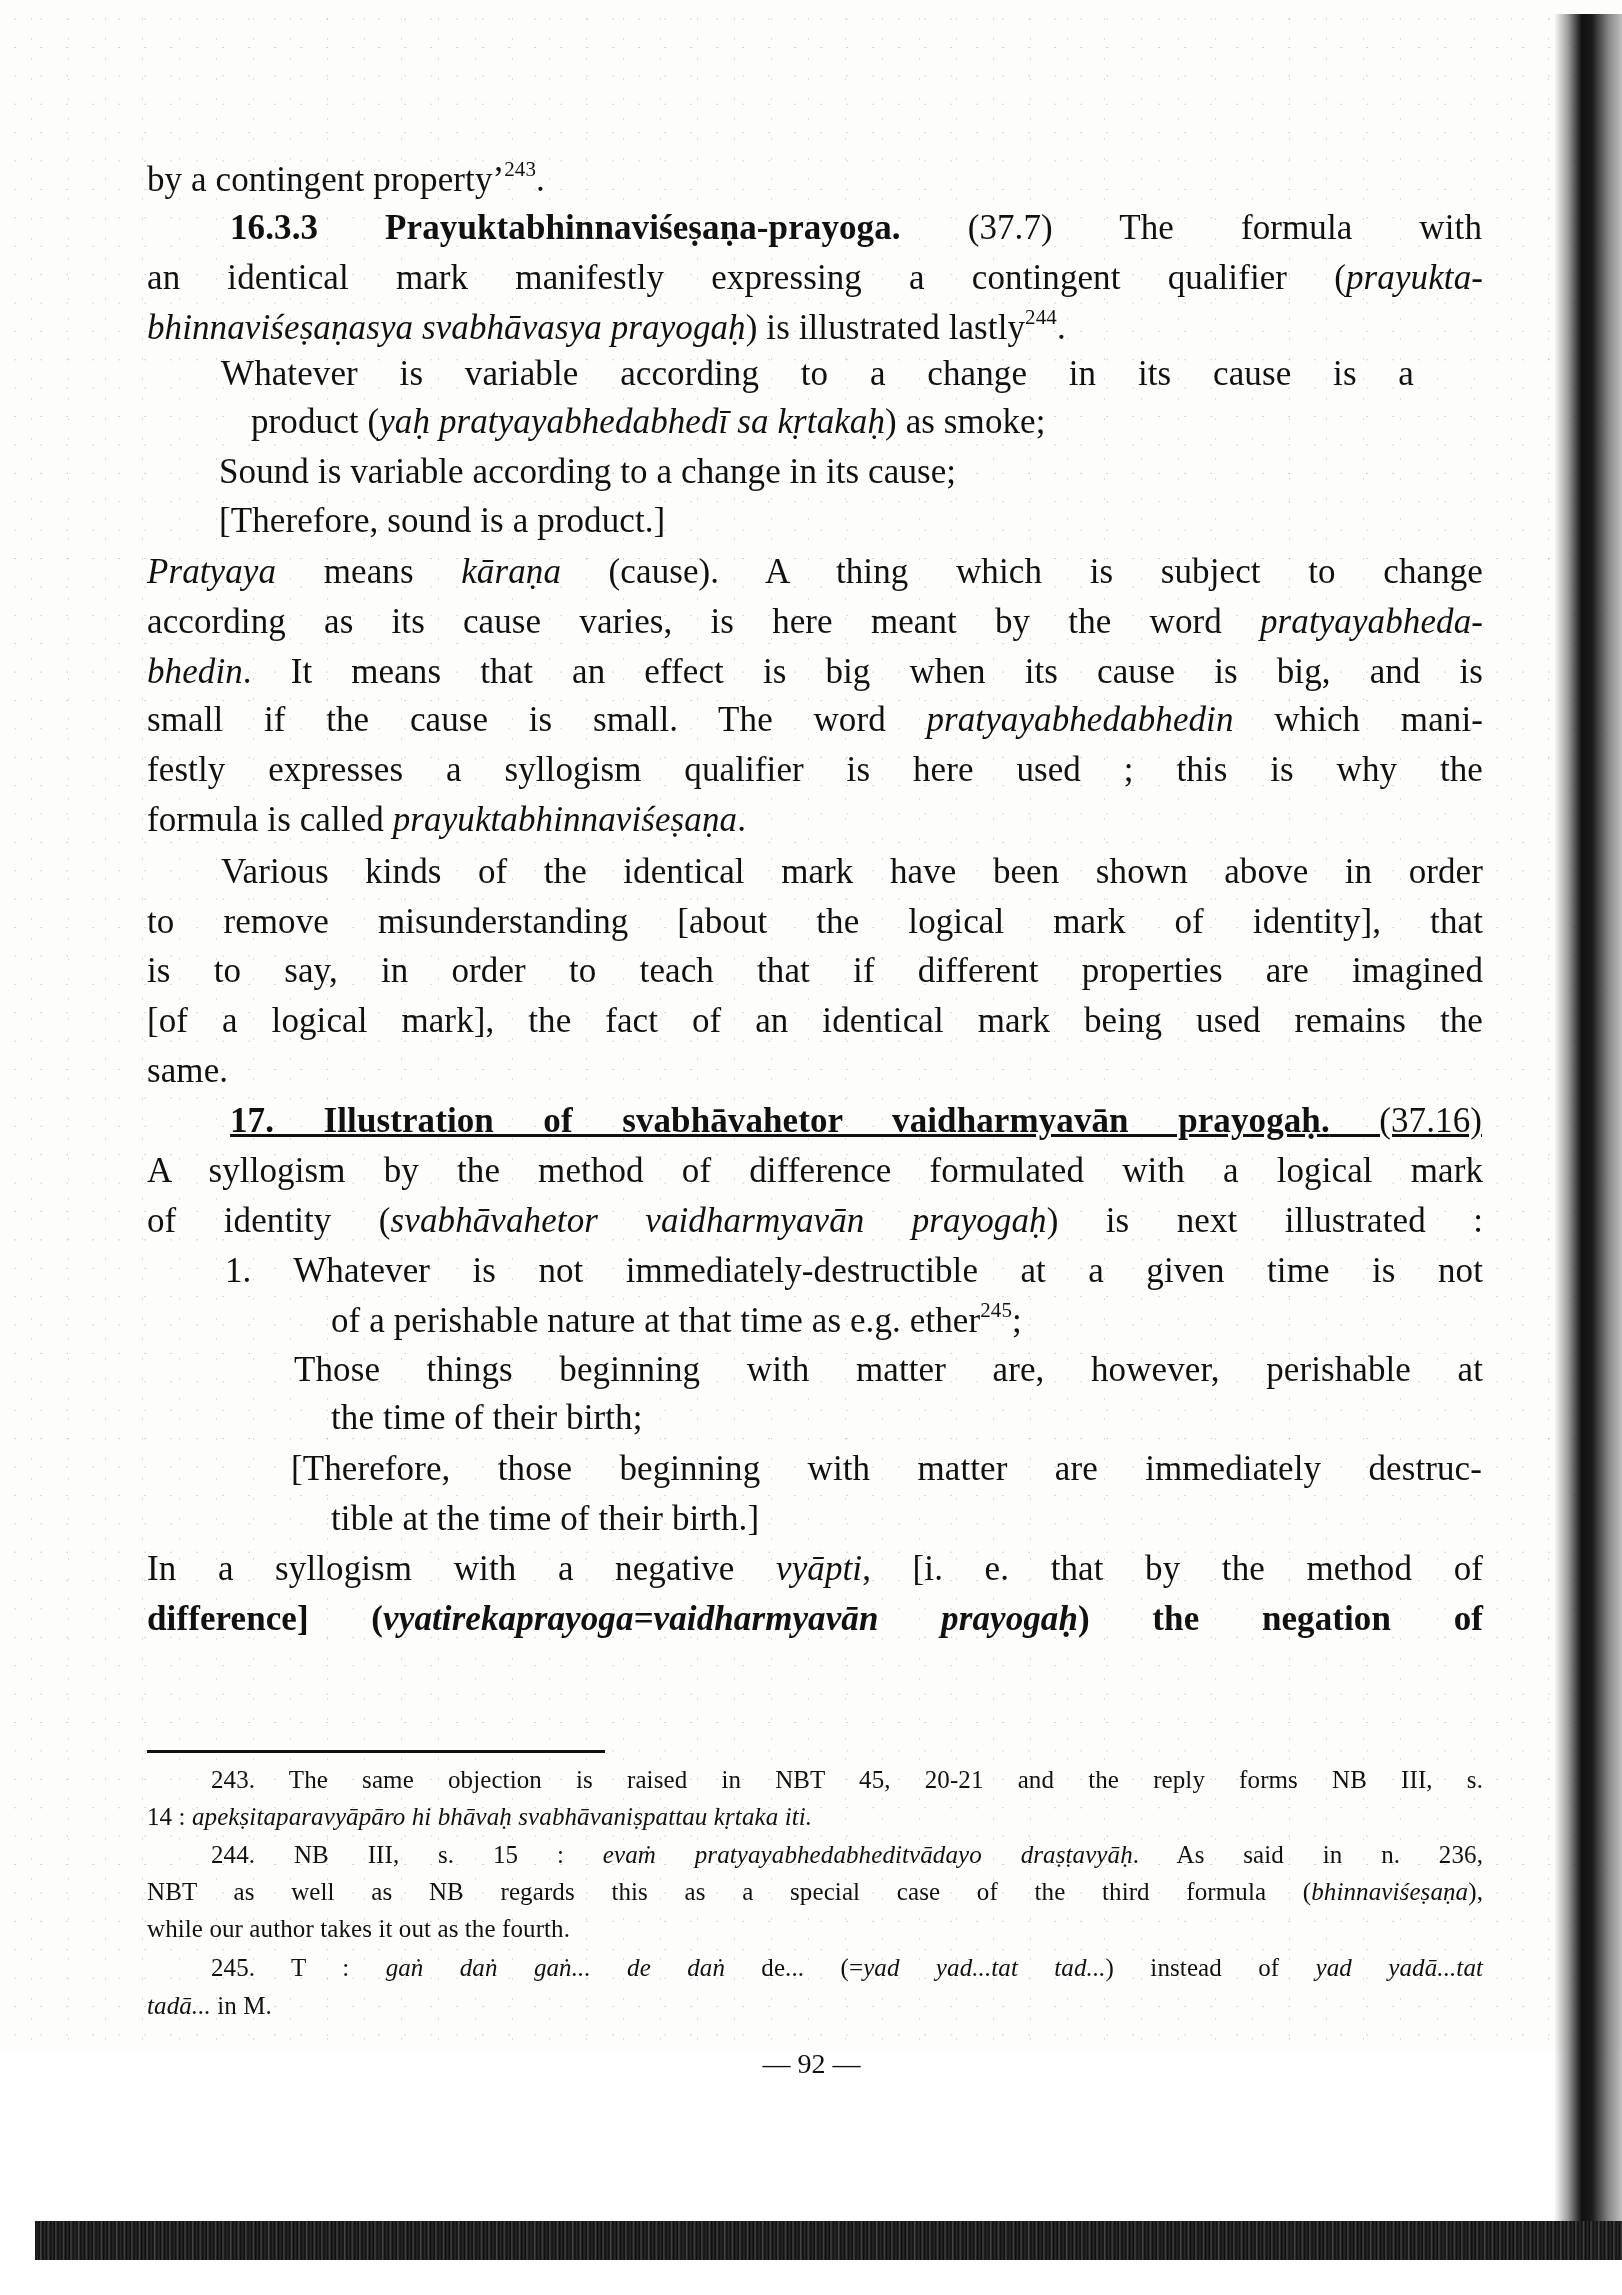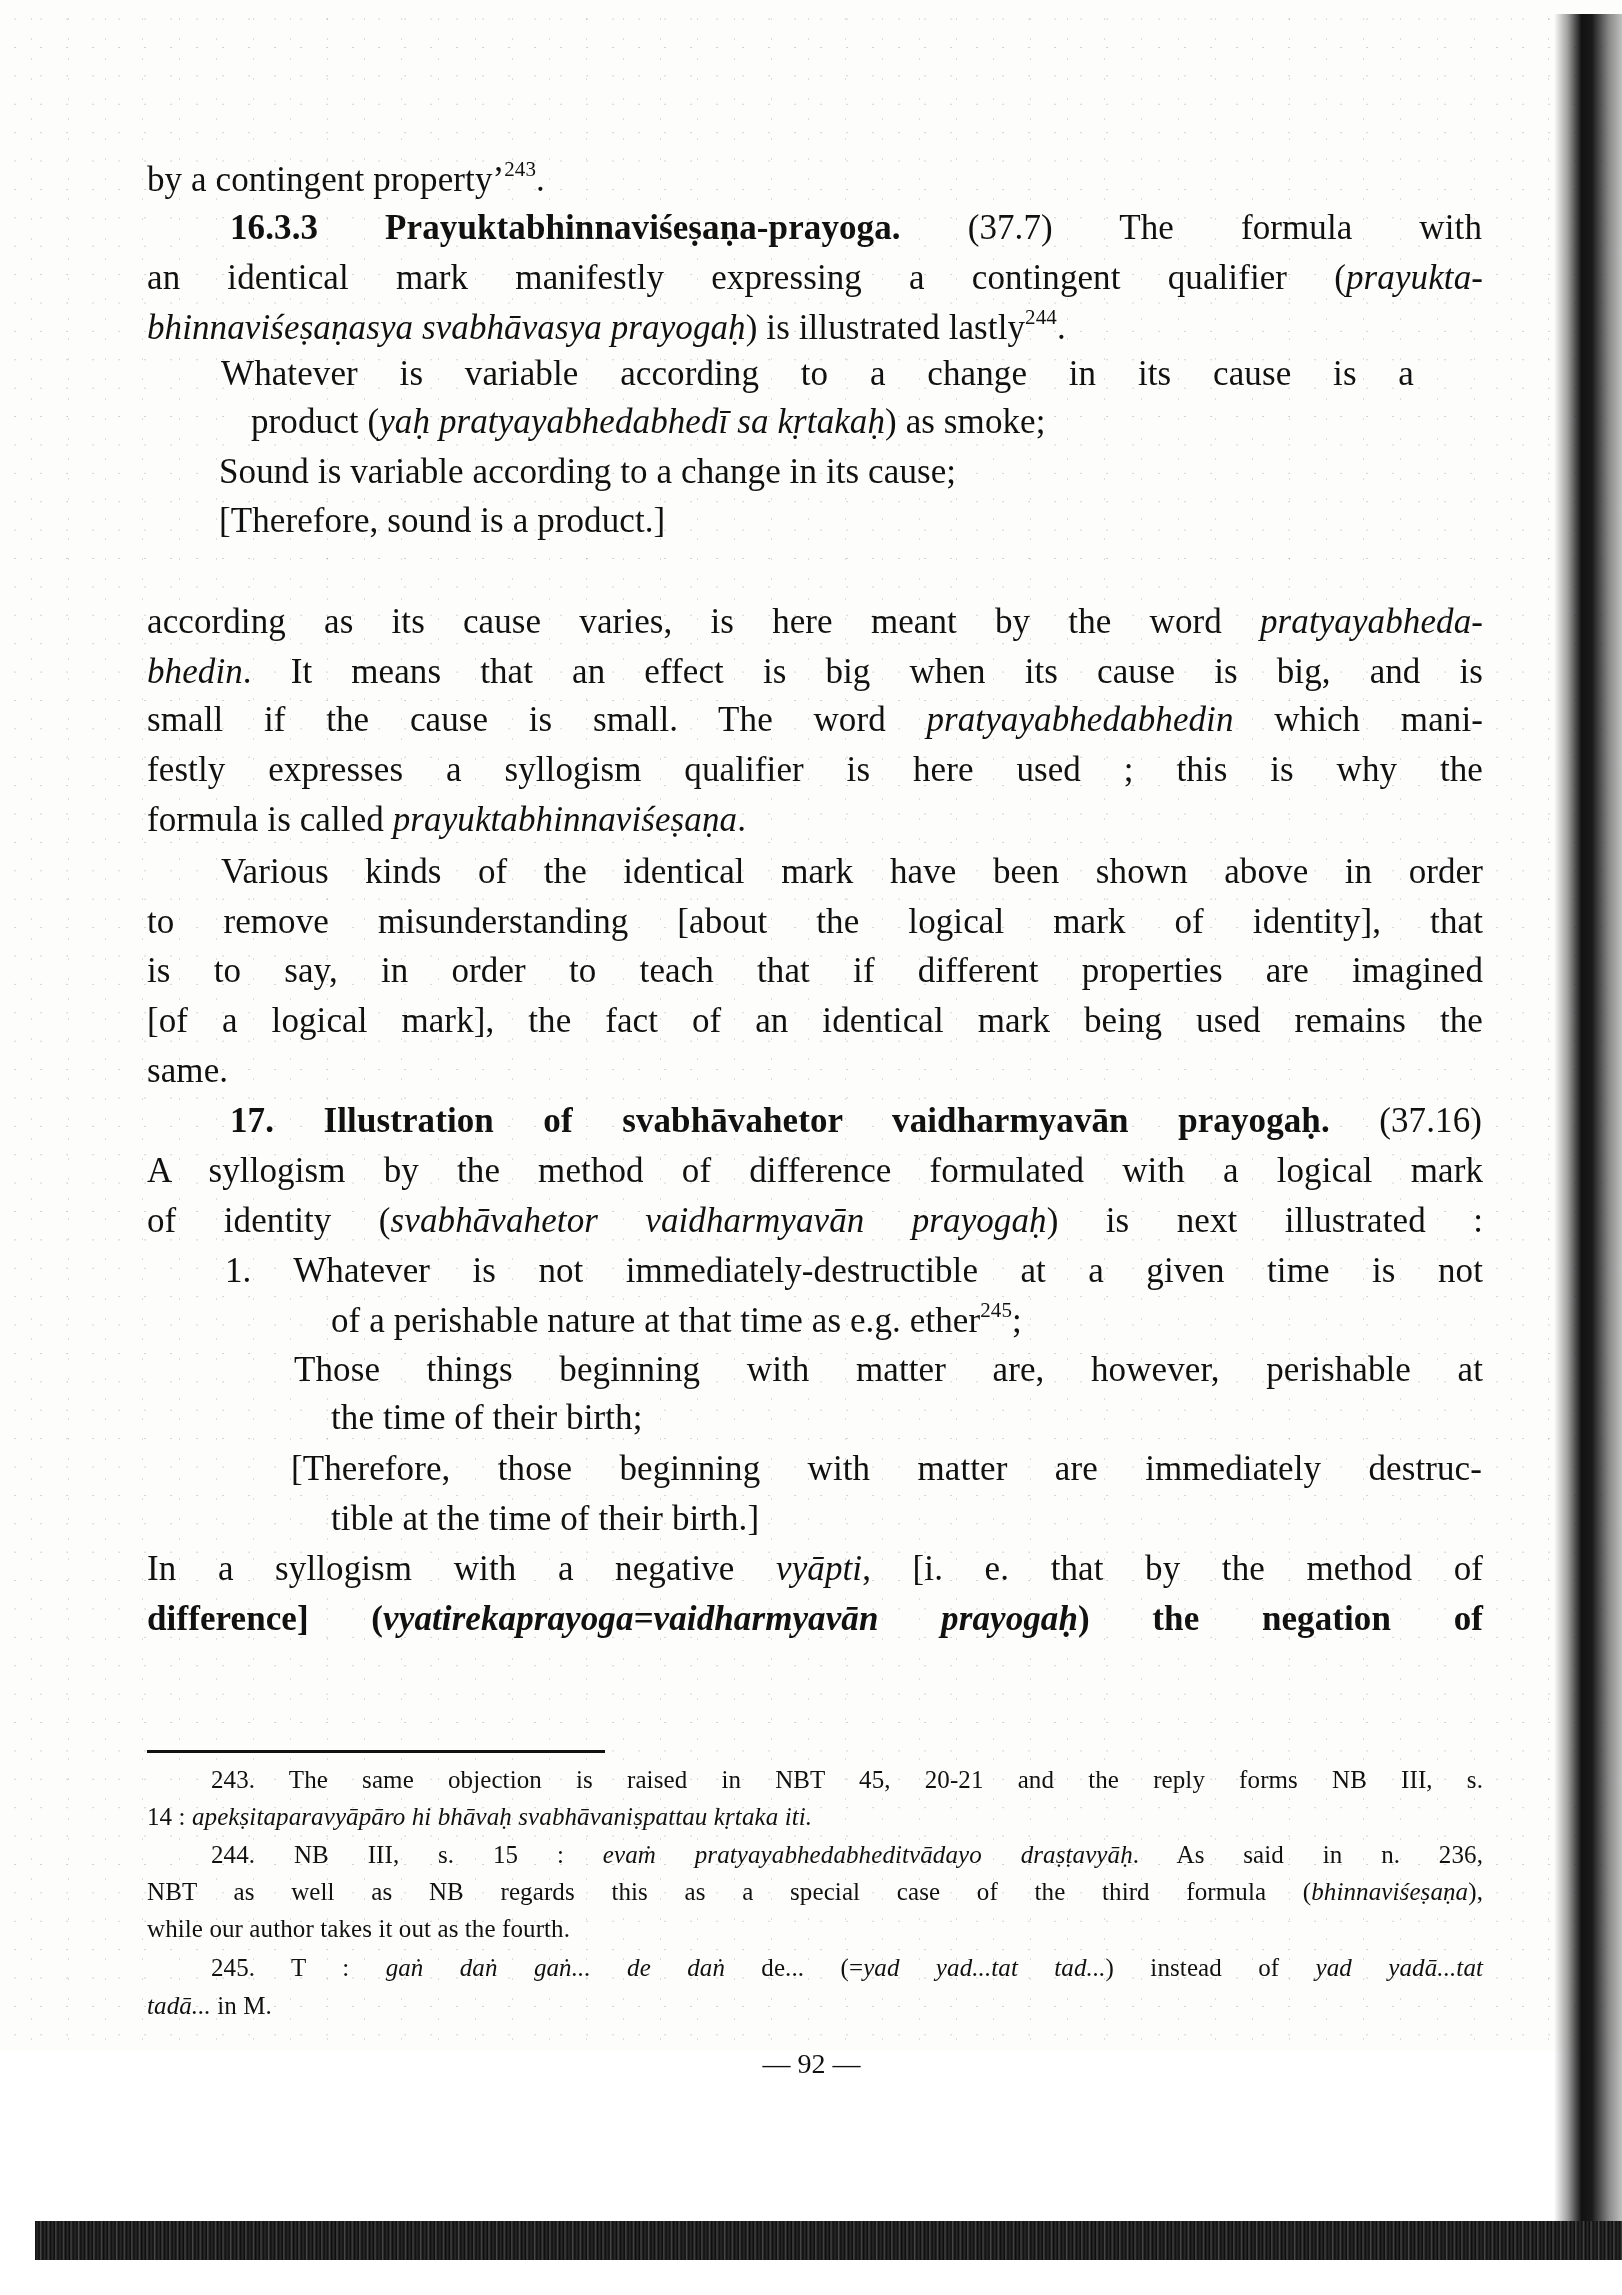--- a/index.html
+++ b/index.html
@@ -91,33 +91,34 @@
   <div class="line" style="left:147px; top:160px;"><span>by a contingent property’</span><sup>243</sup><span>.</span></div>
   <div class="line just" style="left:230px; top:208px; width:1252px;"><span class="b">16.3.3  Prayuktabhinnaviśeṣaṇa-prayoga.</span><span>  (37.7)  The  formula  with</span></div>
   <div class="line just" style="left:147px; top:258px; width:1336px;"><span>an identical mark manifestly expressing  a contingent  qualifier  (</span><span class="i">prayukta-</span></div>
   <div class="line" style="left:147px; top:308px;"><span class="i">bhinnaviśeṣaṇasya svabhāvasya prayogaḥ</span><span>) is illustrated lastly</span><sup>244</sup><span>.</span></div>
 
   <div class="line just" style="left:221px; top:354px; width:1193px;"><span>Whatever  is variable  according to  a  change  in  its  cause  is  a</span></div>
   <div class="line" style="left:251px; top:402px;"><span>product (</span><span class="i">yaḥ pratyayabhedabhedī sa kṛtakaḥ</span><span>) as smoke;</span></div>
   <div class="line" style="left:219px; top:452px;"><span>Sound is variable according to a change in its cause;</span></div>
   <div class="line" style="left:219px; top:501px;"><span>[Therefore, sound is a product.]</span></div>
 
+  <div class="line just" style="left:147px; top:552px; width:1336px;"><span class="i">Pratyaya</span><span>  means  </span><span class="i">kāraṇa</span><span>  (cause).   A  thing  which is subject to change</span></div>
   <div class="line just" style="left:147px; top:602px; width:1336px;"><span>according as its cause varies, is here meant by the word  </span><span class="i">pratyayabheda-</span></div>
   <div class="line just" style="left:147px; top:652px; width:1336px;"><span class="i">bhedin</span><span>.   It means  that  an  effect  is big  when  its cause is  big,  and is</span></div>
   <div class="line just" style="left:147px; top:700px; width:1336px;"><span>small if the cause is small.  The word </span><span class="i">pratyayabhedabhedin</span><span> which mani-</span></div>
   <div class="line just" style="left:147px; top:750px; width:1336px;"><span>festly  expresses  a  syllogism  qualifier  is  here  used  ;  this  is  why  the</span></div>
   <div class="line" style="left:147px; top:800px;"><span>formula is called </span><span class="i">prayuktabhinnaviśeṣaṇa</span><span>.</span></div>
 
   <div class="line just" style="left:221px; top:852px; width:1262px;"><span>Various kinds of the identical  mark have been shown above in order</span></div>
   <div class="line just" style="left:147px; top:902px; width:1336px;"><span>to remove misunderstanding [about  the  logical  mark  of  identity],  that</span></div>
   <div class="line just" style="left:147px; top:951px; width:1336px;"><span>is  to  say,  in  order  to  teach  that if  different  properties  are  imagined</span></div>
   <div class="line just" style="left:147px; top:1001px; width:1336px;"><span>[of a logical mark], the fact of an identical mark being used remains the</span></div>
   <div class="line" style="left:147px; top:1051px;"><span>same.</span></div>
 
-  <div class="line just" style="left:230px; top:1101px; width:1252px;"><span class="b">17.  Illustration of svabhāvahetor vaidharmyavān prayogaḥ.</span><span>  (37.16)</span></div>
+  <div class="line just" style="left:230px; top:1101px; width:1252px;text-decoration:underline;"><span class="b">17.  Illustration of svabhāvahetor vaidharmyavān prayogaḥ.</span><span>  (37.16)</span></div>
   <div class="line just" style="left:147px; top:1151px; width:1336px;"><span>A syllogism by the method of  difference formulated with a  logical mark</span></div>
   <div class="line just" style="left:147px; top:1201px; width:1336px;"><span>of identity  (</span><span class="i">svabhāvahetor  vaidharmyavān  prayogaḥ</span><span>) is  next  illustrated :</span></div>
 
   <div class="line just" style="left:225px; top:1251px; width:1258px;"><span>1.  Whatever is not  immediately-destructible at a given  time is  not</span></div>
   <div class="line" style="left:331px; top:1301px;"><span>of a perishable nature at that time as e.g. ether</span><sup>245</sup><span>;</span></div>
   <div class="line just" style="left:294px; top:1350px; width:1189px;"><span>Those things  beginning  with  matter are, however, perishable  at</span></div>
   <div class="line" style="left:331px; top:1398px;"><span>the time of their birth;</span></div>
   <div class="line just" style="left:291px; top:1449px; width:1191px;"><span>[Therefore,  those beginning with matter are immediately  destruc-</span></div>
   <div class="line" style="left:331px; top:1499px;"><span>tible at the time of their birth.]</span></div>
 

